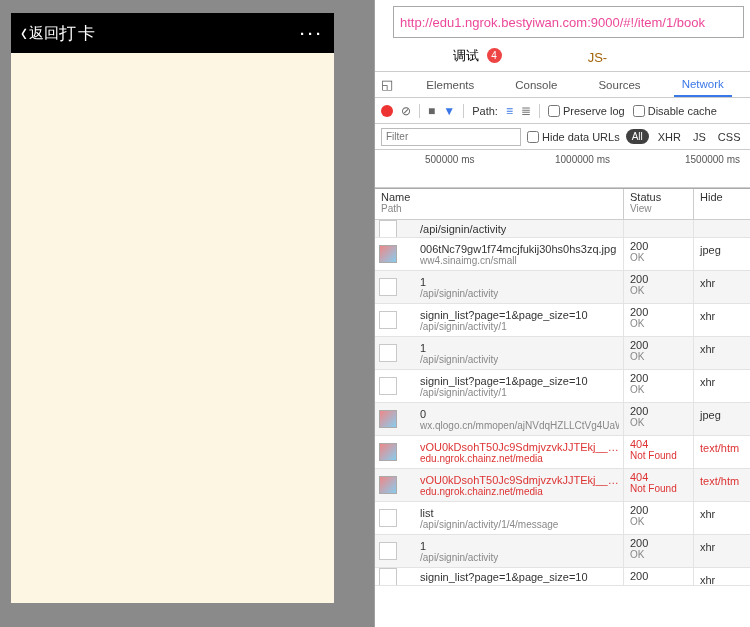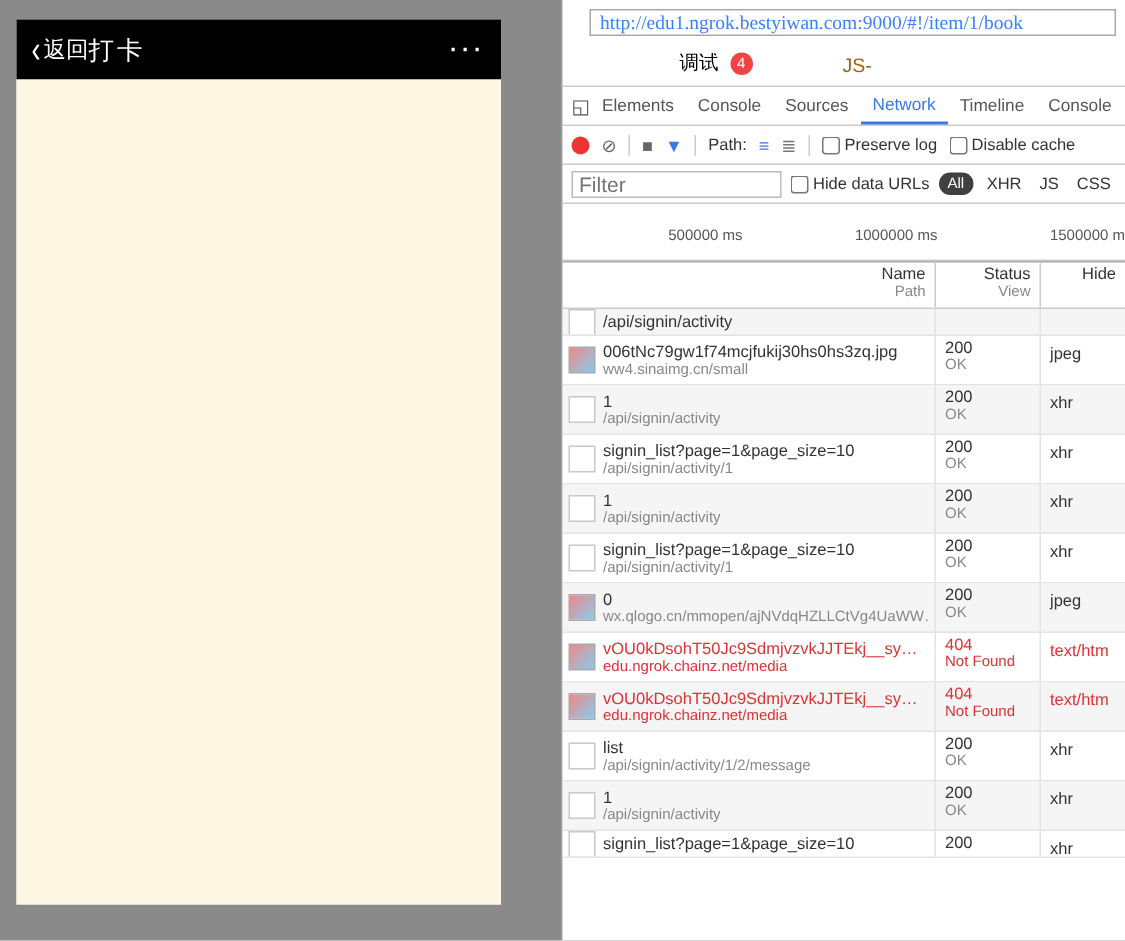--- a/index.html
+++ b/index.html
@@ -11,64 +11,64 @@
   .mh-back { display: flex; align-items: center; gap: 2px; cursor: pointer; }
   .mh-back-chev { font-size: 18px; transform: scaleY(1.4); display: inline-block; }
   .mh-title { flex: 1; text-align: left; font-size: 17px; letter-spacing: 2px; }
   .mh-more { letter-spacing: 3px; font-weight: bold; cursor: pointer; }
   .mobile-body { height: calc(100% - 40px); background: #fdf6e3; }
 
   
   .devtools { position: absolute; left: 374px; top: 0; width: 376px; height: 627px; background: #fff; font-size: 11px; color: #333; border-left: 1px solid #a0a0a0; }
 
   .addr-wrap { padding: 6px 6px 4px 18px; }
-  .addr { width: 100%; height: 18px; border: 1px solid #a8a8a8; padding: 0 6px; font-size: 13px; color: #3b82f6; font-family: Liberation Serif, serif; }
-
-  .top-tabs { display: flex; height: 30px; align-items: flex-end; border-bottom: 1px solid #ccc; padding-left: 60px; gap: 24px; }
+  .addr { width: 100%; height: 32px; border: 1px solid #a8a8a8; padding: 0 6px; font-size: 13px; color: #ec4899; }
+
+  .top-tabs { display: flex; height: 30px; align-items: flex-end; border-bottom: 1px solid #ccc; padding-left: 60px; gap: 50px; }
   .top-tab { padding: 6px 18px 6px; color: #a16207; font-size: 13px; cursor: pointer; position: relative; }
   .top-tab.active { color: #000; }
   .badge { display:inline-block; width:15px; height:15px; background:#e44; color:#fff; border-radius:50%; font-size:10px; line-height:15px; text-align:center; margin-left:4px; vertical-align:1px; }
 
   .panel-tabs { display:flex; height:26px; align-items:center; border-bottom:1px solid #ccc; padding-left:6px; gap:0; font-size:11.5px; color:#555; }
-  .panel-tab { padding:5px 8px; cursor:pointer; }
+  .panel-tab { padding:5px 8px; cursor:pointer;margin-left:25px; }
   .panel-tab.active { color:#3b78e7; border-bottom:2px solid #3b78e7; margin-bottom:-1px; }
   .inspect-icon { width:20px; text-align:center; font-size:13px; color:#555; }
 
   .toolbar { display:flex; align-items:center; height:26px; border-bottom:1px solid #ccc; padding:0 6px; gap:8px; font-size:11px; color:#333; }
   .record-dot { width:12px; height:12px; background:#e33; border-radius:50%; }
   .tb-icon { color:#666; font-size:12px; }
   .tb-sep { width:1px; height:14px; background:#ccc; }
   .tb-view-icon { color:#3b78e7; font-size:12px; }
   .checkbox { display:flex; align-items:center; gap:3px; }
   .checkbox input { width:12px; height:12px; }
 
   .filterbar { display:flex; align-items:center; height:26px; border-bottom:1px solid #ccc; padding:0 6px; gap:6px; font-size:11px; }
-  .filter-input { width:140px; height:18px; border:1px solid #bbb; padding:0 4px; font-size:14px; color:#888; }
+  .filter-input { width:140px; height:18px; border:1px solid #bbb; padding:0 4px; font-size:10px; color:#888; }
   .pill { background:#404040; color:#fff; border-radius:8px; padding:2px 6px; font-size:10px; }
   .ftype { color:#333; cursor:pointer; padding:0 3px; }
 
   .timeline { height:38px; border-bottom:1px solid #ccc; position:relative; font-size:10px; color:#555; }
-  .tl-tick { position:absolute; top:16px; text-align:right; width:70px; }
-
-  .net-header { display:flex; height:32px; border-top:1px solid #aaa; border-bottom:1px solid #ccc; font-size:11px; color:#333;text-align:right; }
+  .tl-tick { position:absolute; top:4px; text-align:left; width:70px; }
+
+  .net-header { display:flex; height:32px; border-top:1px solid #aaa; border-bottom:1px solid #ccc; font-size:11px; color:#333; }
   .col-name { width:249px; padding:2px 6px; border-right:1px solid #ccc; }
   .col-status { width:70px; padding:2px 6px; border-right:1px solid #ccc; }
   .col-type { flex:1; padding:2px 6px; }
   .sub { color:#888; font-size:10px; display:block; }
 
   .net-body { overflow:hidden; }
   .net-row { display:flex; height:33px; border-bottom:1px solid #e3e3e3; font-size:11px; }
   .net-row:nth-child(odd) { background:#f5f5f5; }
   .net-row:nth-child(even) { background:#fff; }
   .cell-name { width:249px; padding:2px 4px; border-right:1px solid #e3e3e3; display:flex; align-items:center; gap:5px; overflow:hidden; }
   .cell-status { width:70px; padding:2px 6px; border-right:1px solid #e3e3e3; }
   .cell-type { flex:1; padding:6px 6px; }
   .file-icon { width:18px; height:18px; background:#fff; border:1px solid #c8c8c8; flex-shrink:0; display:flex; align-items:center; justify-content:center; font-size:10px; }
   .file-icon.img { background:linear-gradient(135deg,#e88 0%,#8ce 100%); border:1px solid #aaa; }
-  .name-text { overflow:hidden; white-space:nowrap; text-overflow:ellipsis; }
+  .name-text { overflow:hidden; white-space:nowrap; text-overflow:ellipsis;margin-left:18px; }
   .name-main { display:block; white-space:nowrap; overflow:hidden; text-overflow:ellipsis; }
   .err .name-main, .err .sub, .err .cell-status, .err .cell-type { color:#d33; }
   .net-row.cutoff { height:18px; }
 </style>
 </head>
 <body>
 
 <div class="mobile">
   <div class="mobile-header">
     <div class="mh-back">
@@ -255,21 +255,21 @@
           </span>
         </div>
         <div class="cell-status"><span>404</span><span class="sub">Not Found</span></div>
         <div class="cell-type">text/htm</div>
       </div>
       <div class="net-row">
         <div class="cell-name">
           <span class="file-icon"></span>
           <span class="name-text">
             <span class="name-main">list</span>
-            <span class="sub">/api/signin/activity/1/2/message</span>
+            <span class="sub">/api/signin/activity/1/4/message</span>
           </span>
         </div>
         <div class="cell-status"><span>200</span><span class="sub">OK</span></div>
         <div class="cell-type">xhr</div>
       </div>
       <div class="net-row">
         <div class="cell-name">
           <span class="file-icon"></span>
           <span class="name-text">
             <span class="name-main">1</span>

